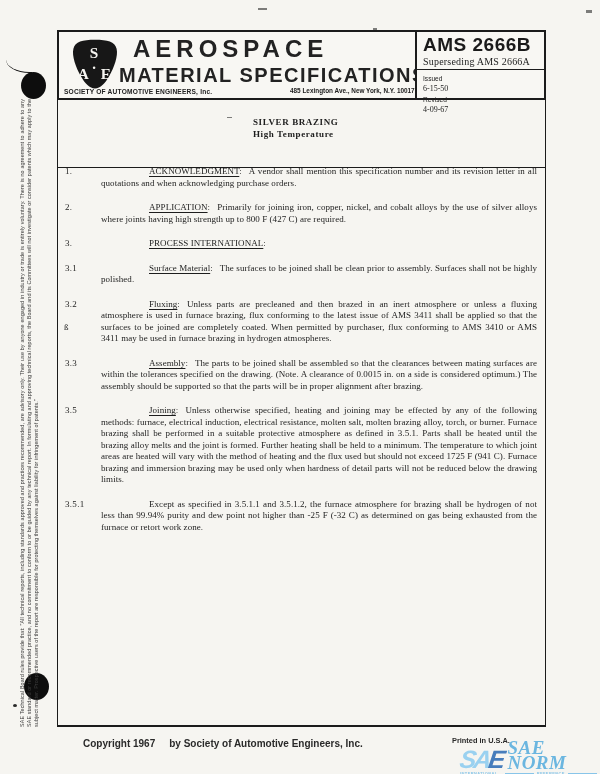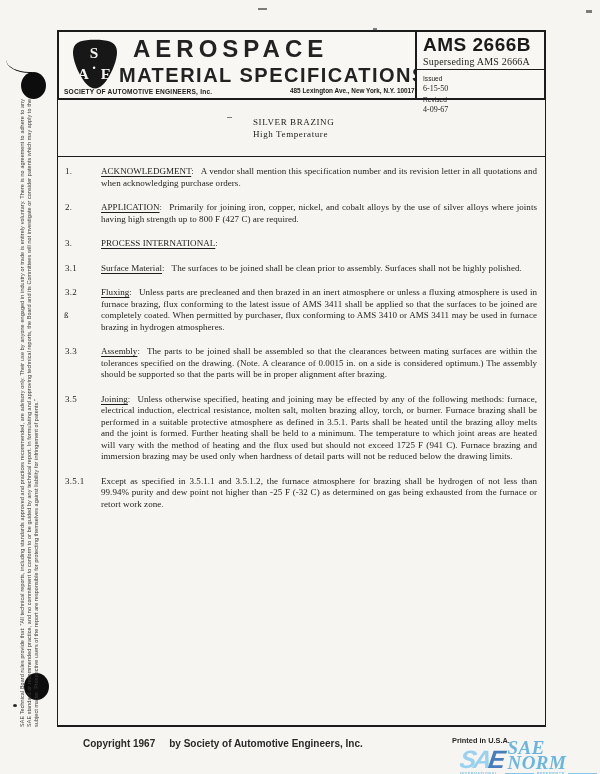--- a/index.html
+++ b/index.html
@@ -61,32 +61,32 @@
   .doc-date-row{display:flex;line-height:10px;flex-direction:column;}
   .doc-date-label{font-family:"Liberation Sans",sans-serif;font-size:6.6px;width:38px;padding-top:1px;color:#222;}
 
   
   .main-box{
     position:absolute;left:57px;top:100px;width:489px;height:627px;
     border-left:1.6px solid #1b1b1b;border-right:1.6px solid #1b1b1b;border-bottom:2px solid #1b1b1b;
     box-sizing:border-box;
   }
   .title-band{
-    position:absolute;left:0;top:0;width:100%;height:57px;
-    border-bottom:1.8px solid #1b1b1b;box-sizing:border-box;
+    position:absolute;left:0;top:0;width:100%;height:68px;
+    border-bottom:1.8px solid #1b1b1b;box-sizing:border-box;font-weight:bold;
   }
   .doc-title{position:absolute;left:195px;top:16px;font-size:9px;line-height:12px;letter-spacing:.6px;}
 
   
   .body-col{position:absolute;left:0;top:66px;width:489px;
     padding:0 10px 0 43px;box-sizing:border-box;}
   .section{position:relative;margin-bottom:13px;font-size:9px;line-height:11.5px;
     text-align:justify;letter-spacing:.05px;}
   .section .num{position:absolute;left:-36px;top:0;letter-spacing:.3px;}
-  .section .hd{text-decoration:underline;text-underline-offset:1.5px;}
+  .section .hd{text-decoration:underline;text-underline-offset:1.5px;margin-left:48px;}
   .section .sep{margin-right:7px;}
   .section .sep:empty{margin:0;}
   .margin-mark{position:absolute;left:-37px;top:23px;font-size:9px;}
 
   
   .footer-copyright{position:absolute;left:83px;top:738px;font-size:10px;
     font-family:"Liberation Sans",sans-serif;font-weight:bold;color:#2a2a2a;}
   .footer-copyright .by{margin-left:14px;}
   .footer-printed{position:absolute;left:452px;top:736px;font-size:7.4px;
     font-family:"Liberation Sans",sans-serif;font-weight:bold;color:#2a2a2a;}

